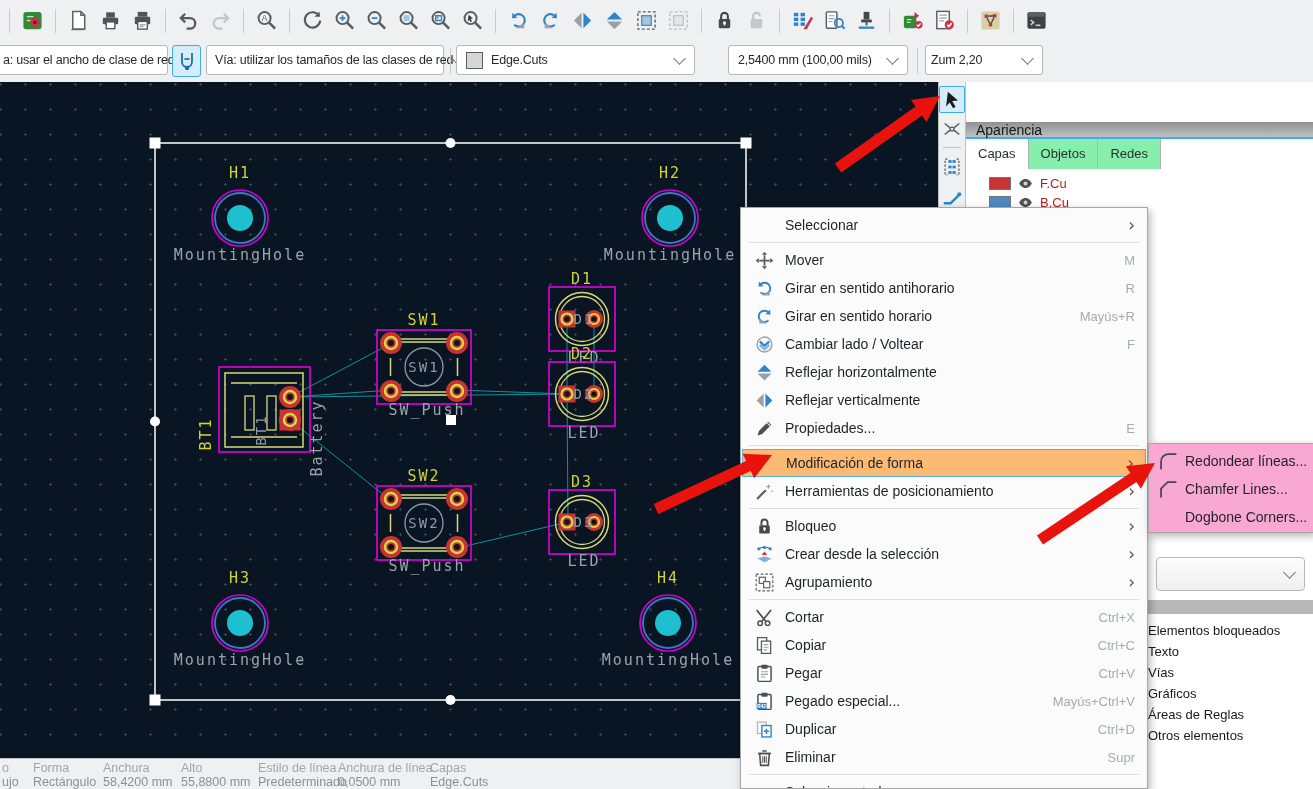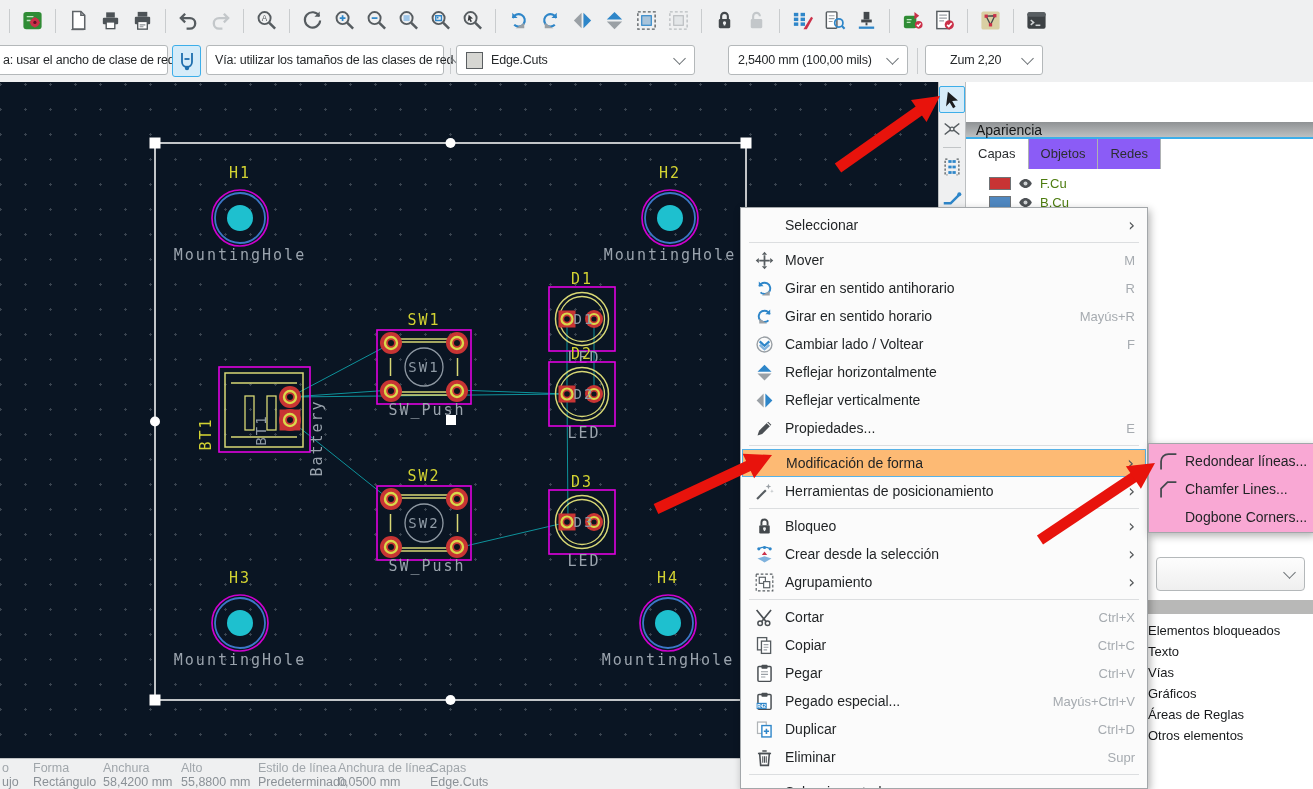--- a/index.html
+++ b/index.html
@@ -38,24 +38,24 @@
   .rtbtn svg{width:22px;height:22px;}
   .rtbtn.active{background:#d6ecf9;border:1px solid #3daee9;border-radius:2px;}
   .rtsep{height:1px;width:18px;background:#c2c5c7;margin:5px auto;}
   
   #panel{position:absolute;left:965px;top:82px;width:348px;height:707px;background:#fff;
          border-left:1px solid #bcbfc1;box-sizing:border-box;}
   #panel-title{height:15px;background:linear-gradient(#8f9294,#bdc0c1);font-size:14px;color:#141617;
          padding-left:10px;display:flex;align-items:center;margin-top:40px;}
   #panel-accent{height:2px;background:#3daee9;}
   #tabbar{display:flex;background:#c3c4c5;width:183px;height:30px;}
-  .tab{padding:0 12px;line-height:30px;font-size:13px;color:#2b2e30;border-right:1px solid #aeb1b3;background:#8b5cf6;}
+  .tab{padding:0 12px;line-height:30px;font-size:13px;color:#2b2e30;border-right:1px solid #aeb1b3;background:#86efac;}
   .tab.active{background:#fff;}
   #layers{padding-top:5px;}
-  .layer-row{display:flex;align-items:center;height:19px;padding-left:23px;gap:7px;font-size:13px;color:#4d7c0f;}
+  .layer-row{display:flex;align-items:center;height:19px;padding-left:23px;gap:7px;font-size:13px;color:#b91c1c;}
   .swatch{width:22px;height:13px;border:1px solid #6f7376;box-sizing:border-box;flex:0 0 auto;}
   .eye{display:flex;align-items:center;}
   
   #panel-dropdown{position:absolute;left:1156px;top:557px;width:147px;height:32px;border:1px solid #b4b8ba;
         border-radius:4px;background:linear-gradient(#fdfdfd,#efefef);display:flex;align-items:center;z-index:15;}
   #filter-band{position:absolute;left:1148px;top:600px;width:165px;height:14px;background:#b8b8b7;z-index:15;}
   #filter-list{position:absolute;left:1148px;top:620px;width:165px;background:#fff;z-index:15;}
   .filter-item{font-size:13px;color:#17191b;line-height:21px;padding-left:0;white-space:nowrap;}
   
   #statusbar{position:absolute;left:0;top:758px;width:965px;height:31px;background:#eff0f1;
@@ -326,21 +326,21 @@
     <span id="layer-swatch"></span>
     <span>Edge.Cuts</span>
     <span class="chev"></span>
   </div>
   <div id="layer-pair"></div>
   <div class="field" style="left:728px;width:180px;padding-left:9px;">
     <span>2,5400 mm (100,00 mils)</span>
     <span class="chev"></span>
   </div>
   <div class="vsep2" style="left:917px;"></div>
-  <div class="field" style="left:925px;width:118px;padding-left:24px;">
+  <div class="field" style="left:925px;width:118px;padding-left:5px;">
     <span>Zum 2,20</span>
     <span class="chev"></span>
   </div>
 </div>
 
 <div id="canvas">
   <svg id="canvas-svg" width="938" height="707">
       <rect x="155" y="61" width="591" height="557" fill="none" stroke="#ffffff" stroke-width="1.5"></rect>
       <line x1="290" y1="315" x2="392" y2="308" stroke="#0fa8b0" stroke-width="1" opacity="0.85"></line>
       <line x1="290" y1="315" x2="392" y2="261" stroke="#0fa8b0" stroke-width="1" opacity="0.85"></line>

